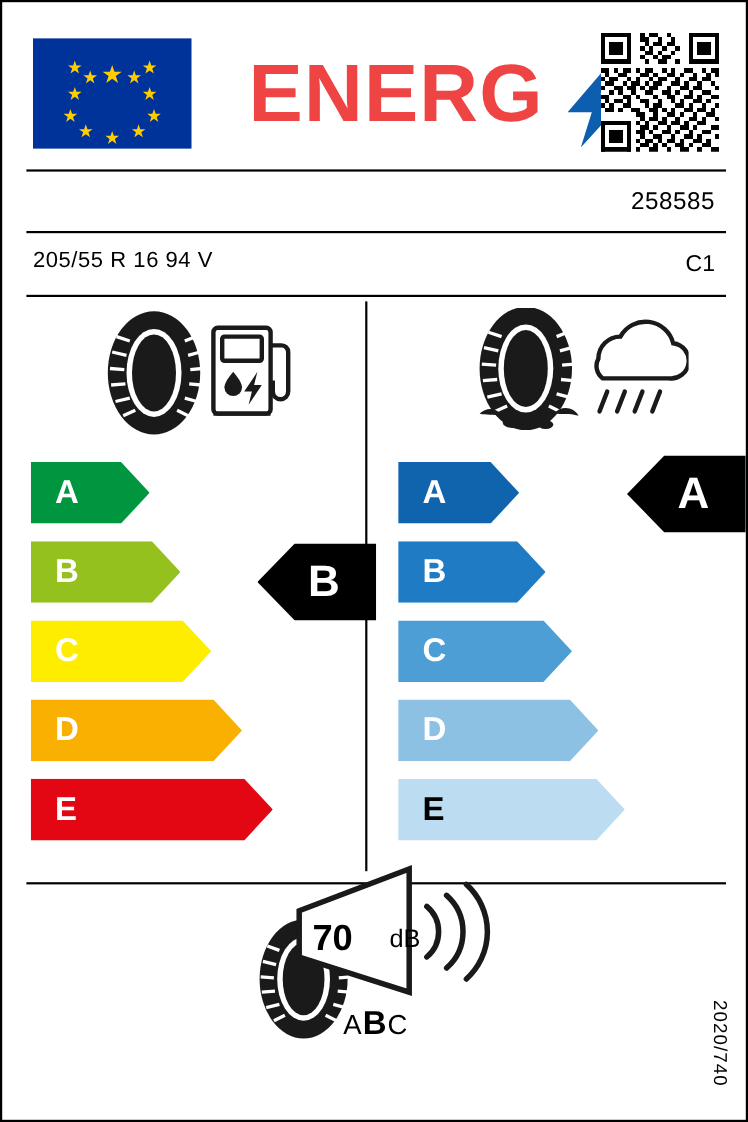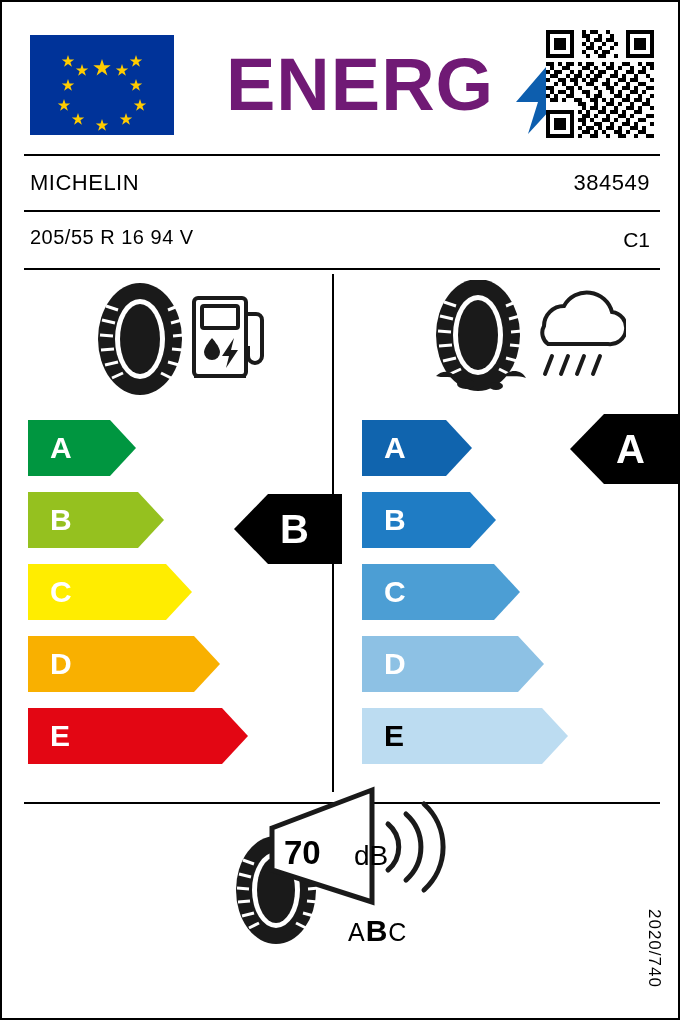--- a/index.html
+++ b/index.html
@@ -38,21 +38,21 @@
     background: #003399;
   }
   .eu-flag svg { display: block; }
   .energ-word {
     position: absolute;
     left: 196px;
     top: 22px;
     font-size: 74px;
     font-weight: bold;
     letter-spacing: 1px;
-    color: #701a75;
+    color: #ef4444;
     line-height: 66px;
   }
   .bolt {
     position: absolute;
     left: 486px;
     top: 30px;
     width: 56px;
     height: 74px;
   }
   .qr {
@@ -193,29 +193,28 @@
     position: absolute;
     left: 60px;
     top: 52px;
     font-size: 33px;
     font-weight: bold;
   }
   .noise-unit {
     position: absolute;
     left: 130px;
     top: 58px;
-    font-size: 28px;
+    font-size: 23px;
   }
   .noise-classes {
     position: absolute;
     left: 88px;
     top: 132px;
     font-size: 25px;
     letter-spacing: 1px;
-    margin-left: 36px;
   }
   .noise-classes .sel {
     font-size: 30px;
     font-weight: bold;
   }
 
   
   .regcode {
     position: absolute;
     right: 14px;
@@ -446,22 +445,21 @@
           <rect x="18" y="26" width="2" height="1"></rect>
             <rect x="22" y="26" width="1" height="1"></rect>
             <rect x="25" y="26" width="2" height="1"></rect>
         </g>
       </svg>
     </div>
   </div>
 
   <div class="hr hr-1"></div>
 
-  <div class="brand">MICHELIN</div>
-  <div class="model">384549</div>
+  <div class="model">258585</div>
 
   <div class="hr hr-2"></div>
 
   <div class="size">205/55 R 16 94 V</div>
   <div class="classcode">C1</div>
 
   <div class="hr hr-3"></div>
   <div class="vline"></div>
 
   <div class="pict-fuel">

